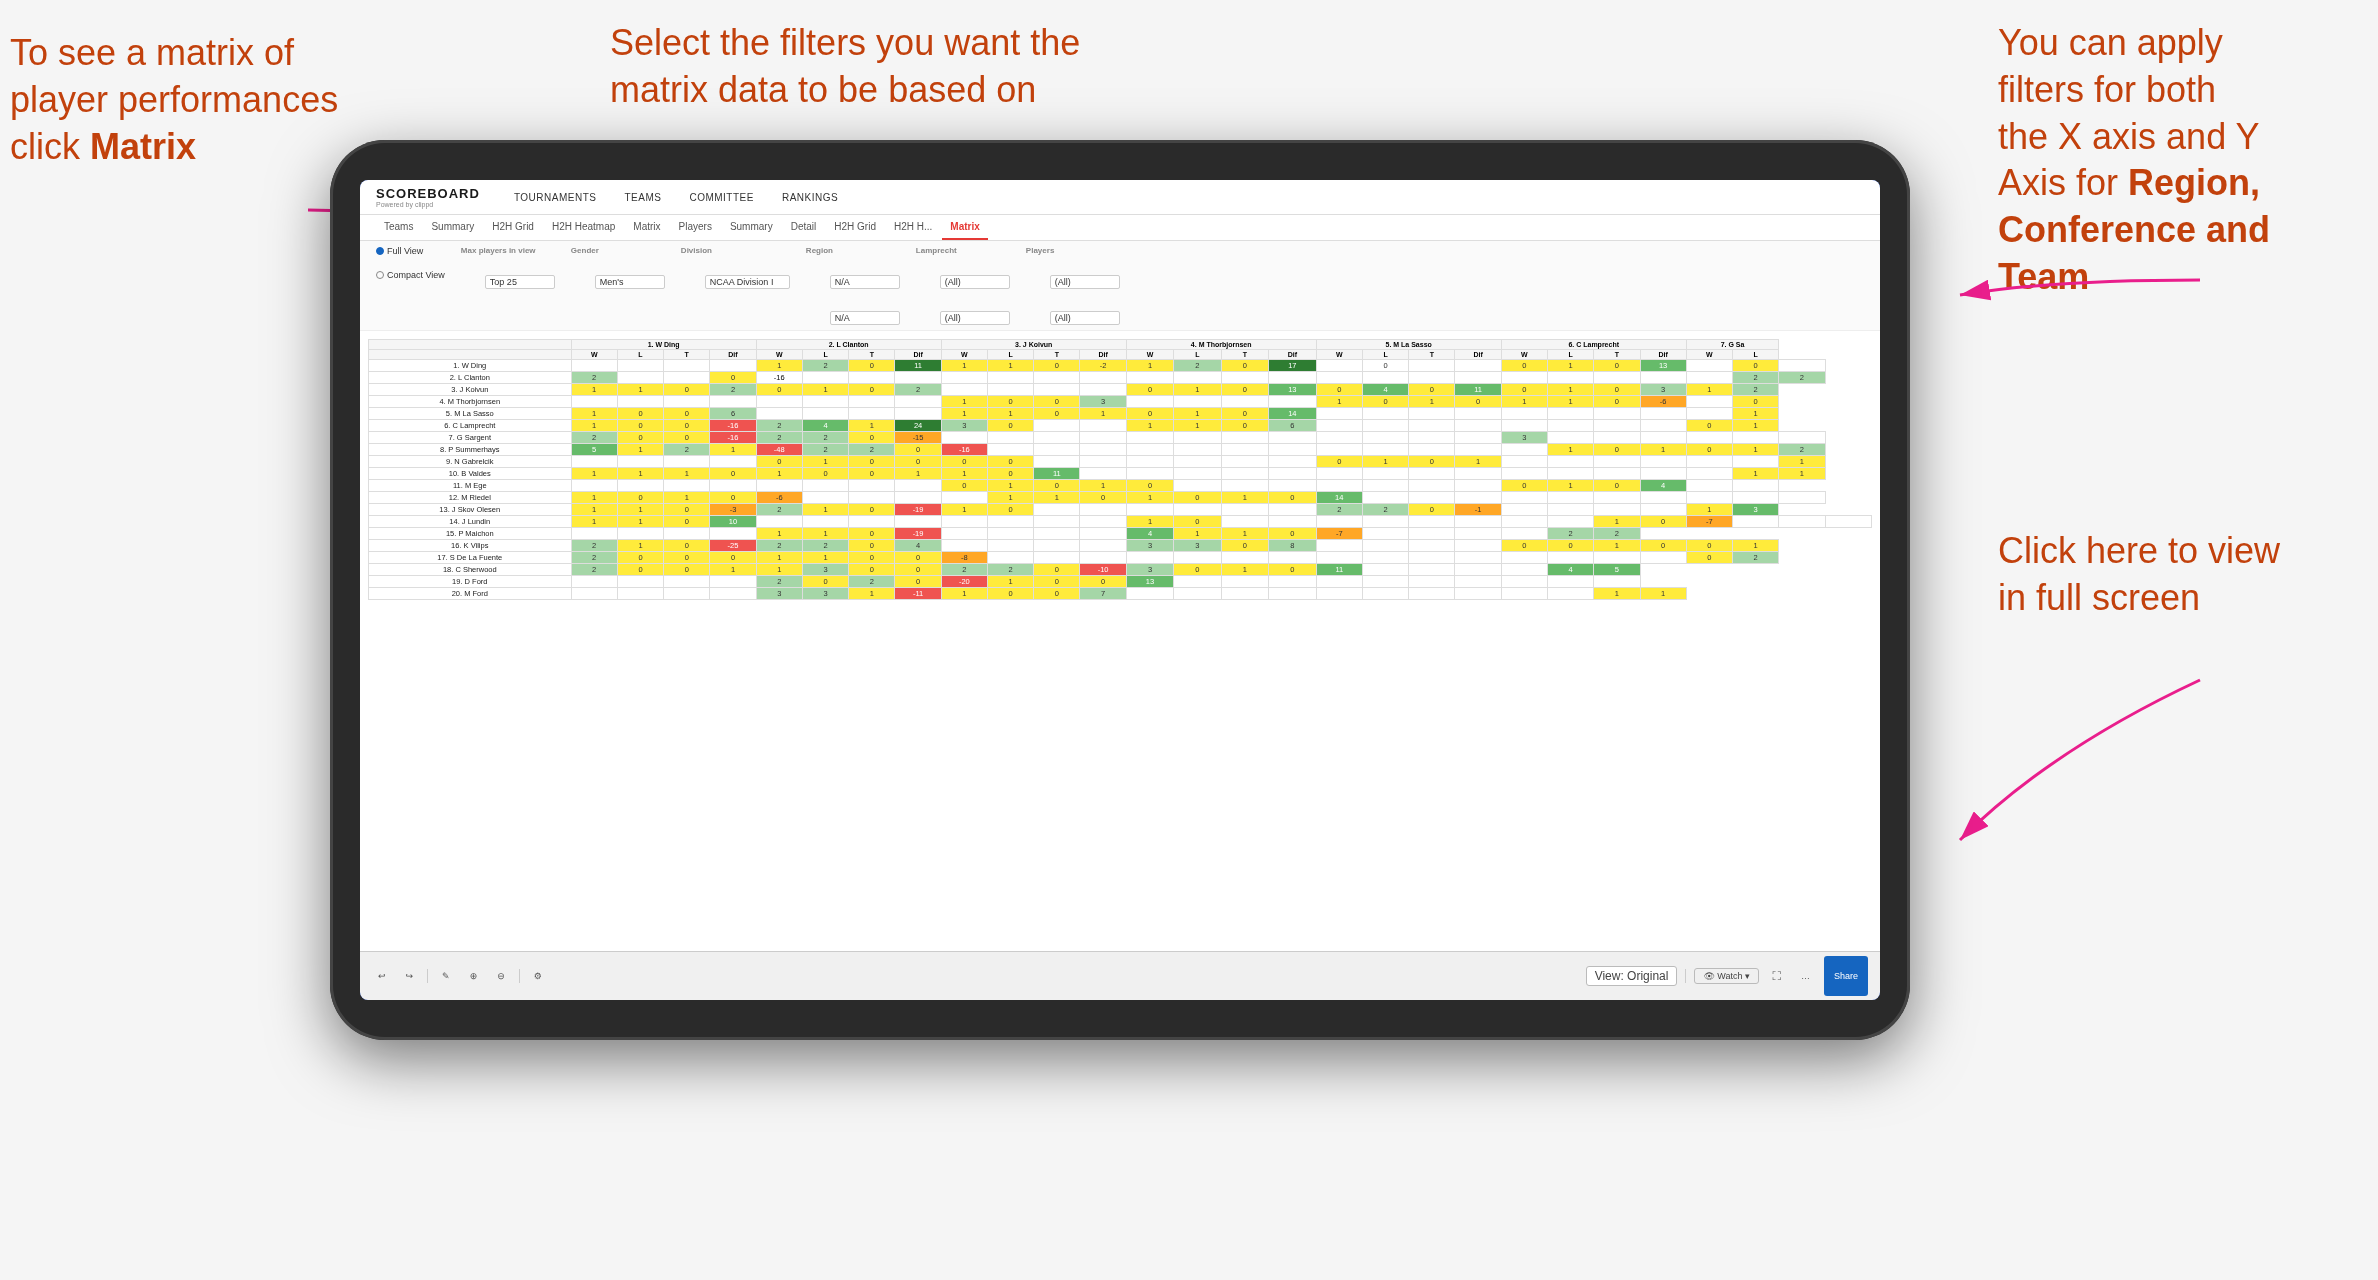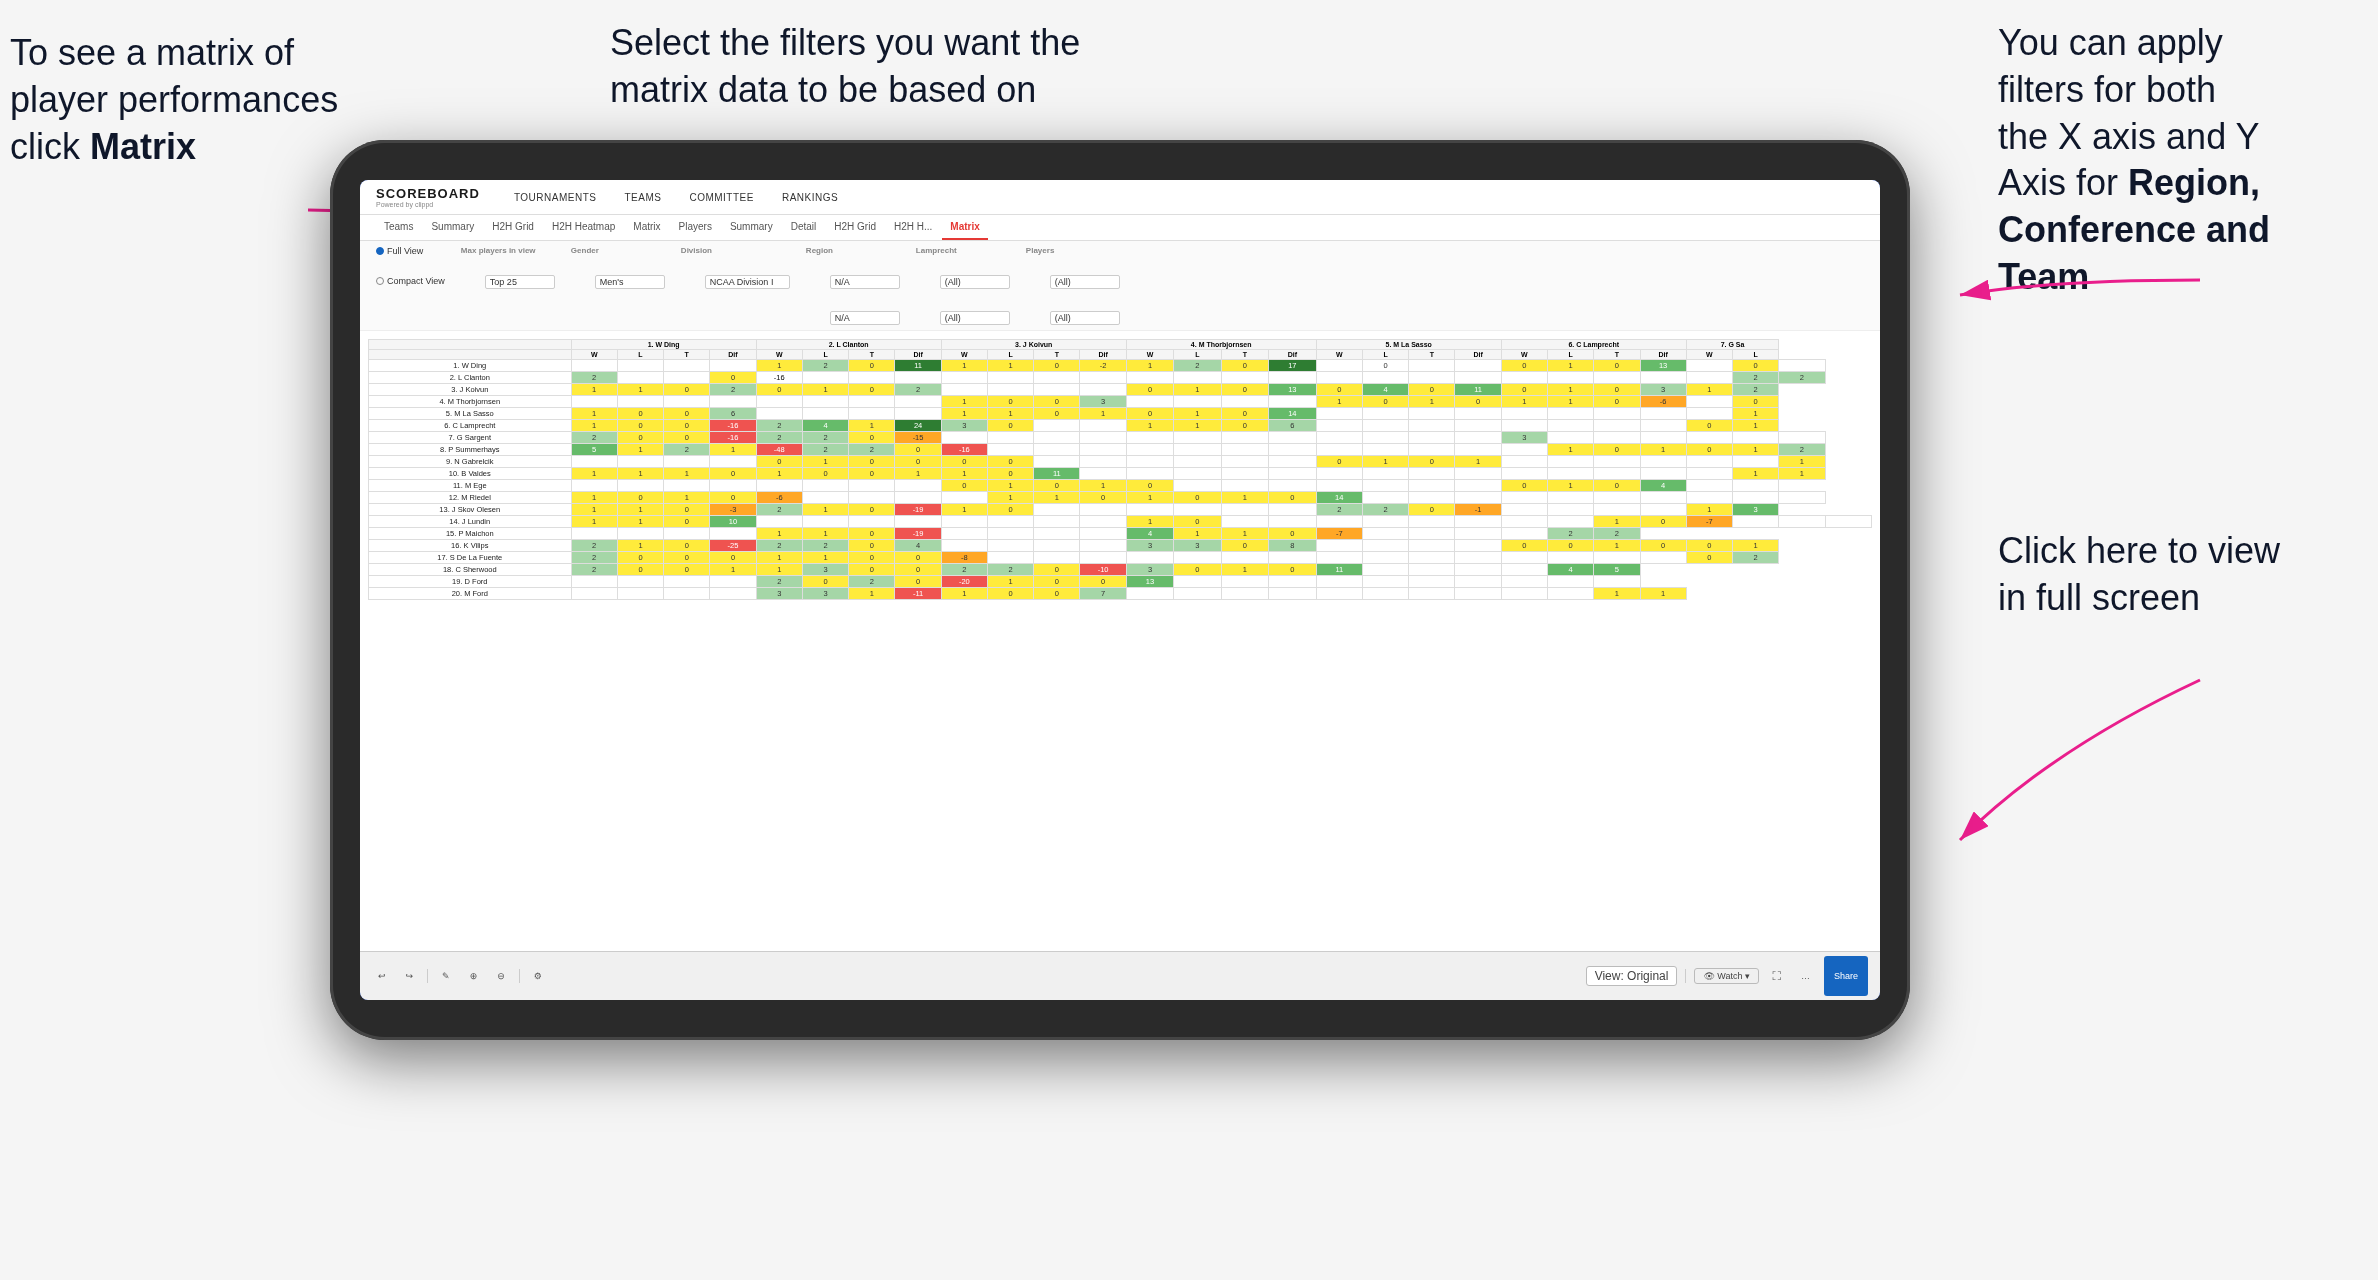--- a/index.html
+++ b/index.html
@@ -9,21 +9,21 @@
       width: 2378px;
       height: 1280px;
       overflow: hidden;
       position: relative;
     }
 
     
     .annotation {
       position: absolute;
       font-size: 36px;
-      color: #0f172a;
+      color: #c2410c;
       line-height: 1.3;
     }
     .annotation b { font-weight: 900; }
 
     .ann-left {
       left: 10px;
       top: 30px;
       width: 360px;
     }
     .ann-middle {
@@ -160,21 +160,21 @@
       padding: 1px 14px 1px 4px;
       background: #fff;
       appearance: none;
       min-width: 70px;
       cursor: pointer;
       margin-left: 24px;
     }
     .view-options {
       display: flex;
       flex-direction: column;
-      gap: 20px;
+      gap: 14px;
       font-size: 9px;
       color: #333;
       justify-content: flex-end;
     }
     .view-option { display: flex; align-items: center; gap: 3px; cursor: pointer; }
     .radio-dot {
       width: 8px; height: 8px;
       border-radius: 50%;
       border: 1.5px solid #888;
       display: inline-block;

